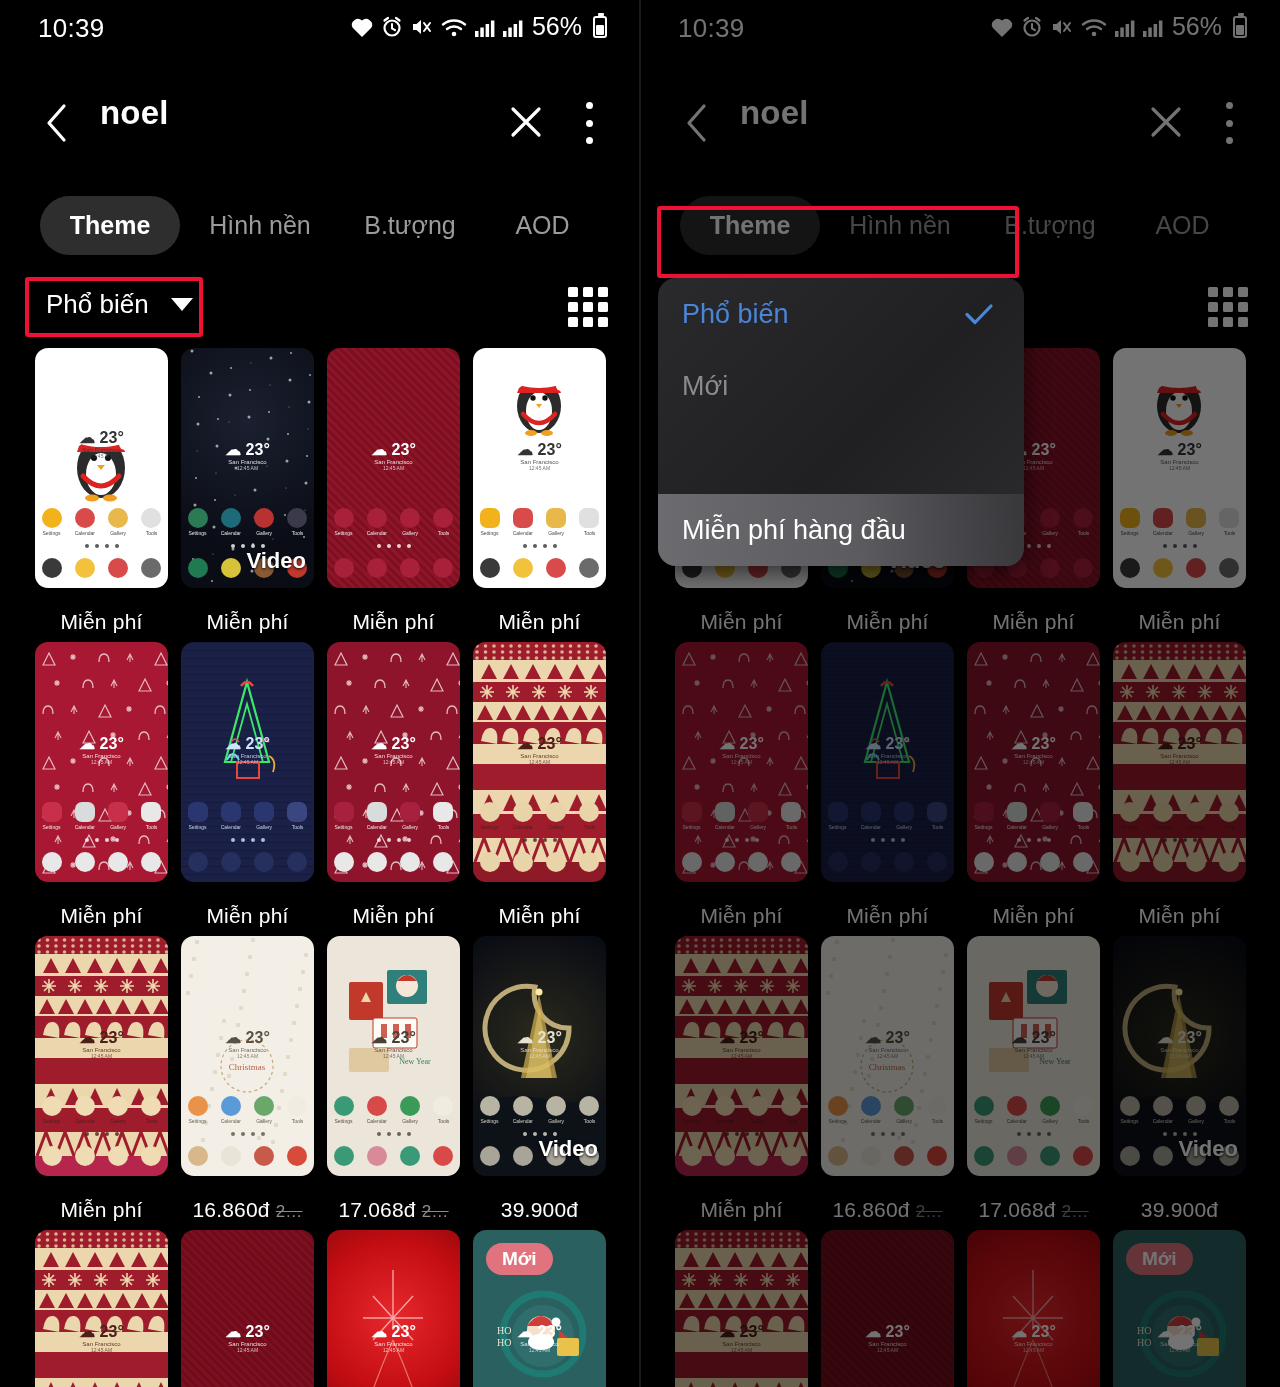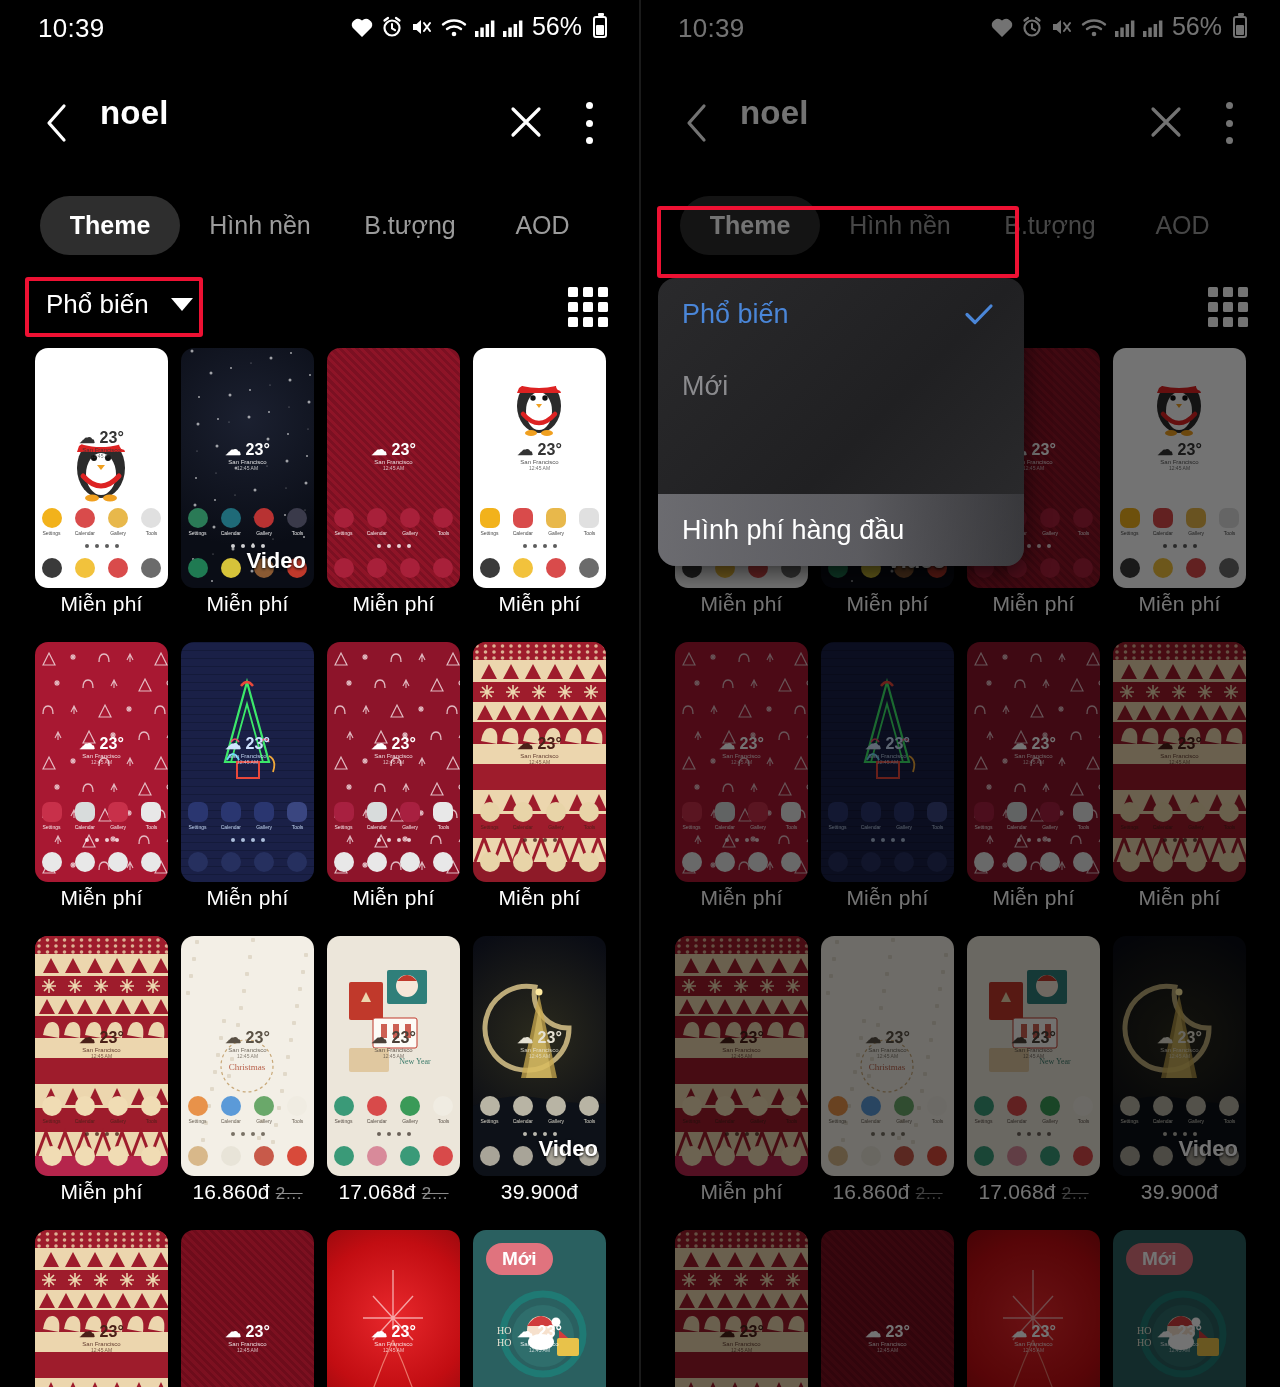--- a/index.html
+++ b/index.html
@@ -52,21 +52,21 @@
 
   .hl-box { position:absolute; border:4px solid #ee1133; border-radius:3px; pointer-events:none; }
   .hl-filter { left:25px; top:277px; width:178px; height:60px; }
 
   
   .grid { position:absolute; top:348px; left:0; width:640px; }
   .row { position:relative; height:294px; }
   .cell { position:absolute; width:133px; }
   .c0 { left:35px; } .c1 { left:181px; } .c2 { left:327px; } .c3 { left:473px; }
   .thumb { width:133px; height:240px; border-radius:13px; overflow:hidden; position:relative; }
-  .price { width:133px; text-align:center; font-size:21px; color:#fff; margin-top:4px; letter-spacing:.2px; white-space:nowrap; }
+  .price { width:133px; text-align:center; font-size:21px; color:#fff; margin-top:22px; letter-spacing:.2px; white-space:nowrap; }
   .price .old { font-size:17px; color:#8b8b8b; text-decoration:line-through; margin-left:6px; }
   .badge-video { position:absolute; right:8px; bottom:14px; color:#fff; font-size:22px; font-weight:700; text-shadow:0 1px 3px #000; }
   .badge-new { position:absolute; left:13px; top:13px; background:#e0737e; color:#fff; font-size:19px; font-weight:700; padding:5px 16px; border-radius:20px; }
 
   
   .ph { position:absolute; inset:0; }
   .ph-weather { position:absolute; left:0; right:0; text-align:center; }
   .ph-temp { font-size:16px; font-weight:700; }
   .ph-city { font-size:6px; opacity:.85; }
   .ph-time { font-size:5px; opacity:.7; }
@@ -2829,21 +2829,21 @@
         <span class="dd-check">
           <svg width="34" height="34" viewBox="0 0 34 34">
               <path d="M5 17.5 13 25.5 29 9" stroke="#4a86d8" stroke-width="3.2" fill="none" stroke-linecap="round" stroke-linejoin="round"></path>
             </svg>
         </span>
       </div>
       <div class="dd-item" style="top:72px">
         <span class="dd-label" style="color:#8b8b8e">Mới</span>
       </div>
       <div class="dd-item dd-hl" style="top:216px">
-        <span class="dd-label" style="color:#ffffff">Hình phí hàng đầu</span>
+        <span class="dd-label" style="color:#ffffff">Miễn phí hàng đầu</span>
       </div>
     </div>
 
     <div class="hl-box" style="left:17px;top:206px;width:362px;height:72px;"></div>
   </div>
 
   <div class="divider"></div>
 </div>
 
 </body></html>

